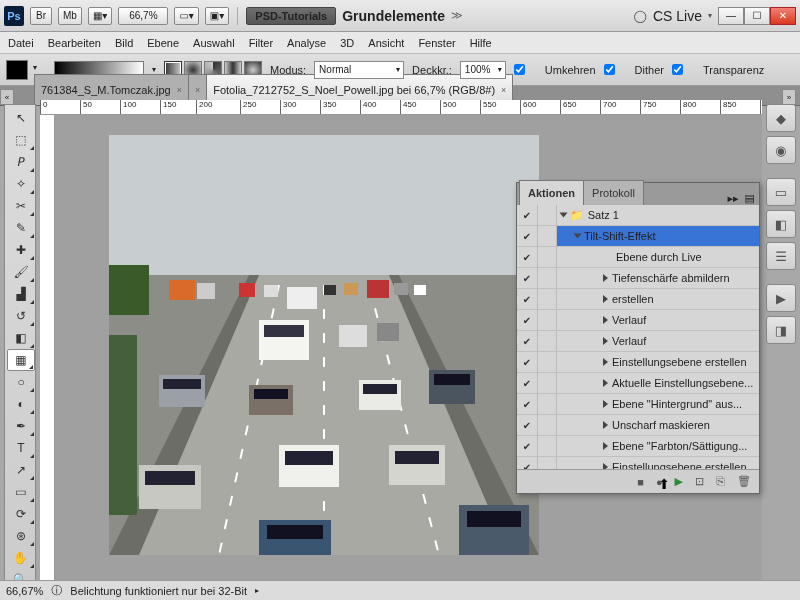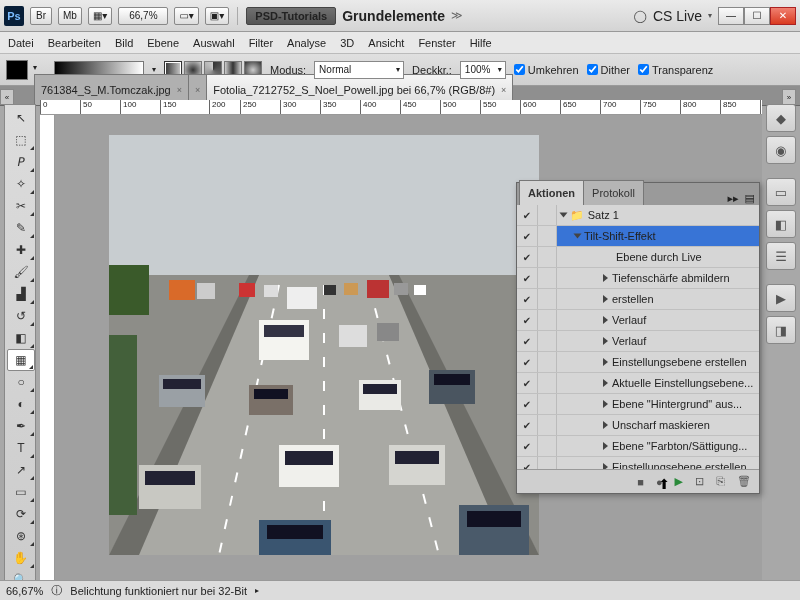--- a/index.html
+++ b/index.html
@@ -18,21 +18,21 @@
 .optbar{height:32px;background:linear-gradient(#e0e0e0,#cfcfcf);border-bottom:1px solid #999;display:flex;align-items:center;padding:0 6px;gap:8px}
 .swatch{width:22px;height:20px;border:1px solid #777;background:#000;position:relative}
 .swatch::after{content:"▾";position:absolute;right:-10px;top:2px;font-size:8px}
 .grad-prev{width:90px;height:18px;border:1px solid #777;background:linear-gradient(90deg,#000,#fff)}
 .grad-types{display:flex;gap:2px}
 .grad-type{width:18px;height:18px;border:1px solid #777;background:linear-gradient(90deg,#333,#ccc)}
 .grad-type.on{border:1px solid #333;box-shadow:inset 0 0 0 1px #fff}
 .lbl{font-size:11px}
 .dd{height:18px;border:1px solid #888;background:#fff;padding:0 14px 0 4px;display:flex;align-items:center;position:relative;font-size:10px}
 .dd::after{content:"▾";position:absolute;right:3px;font-size:8px}
-.chk{display:flex;align-items:center;gap:3px;font-size:11px}
+.chk{display:flex;align-items:center;gap:20px;font-size:11px}
 .chk input{width:11px;height:11px}
 .tabstrip{height:20px;background:#8f8f8f;display:flex;align-items:flex-end;padding-left:46px;gap:0;border-bottom:1px solid #666}
 .doc-tab{height:31px;padding:0 6px;background:#b0b0b0;border:1px solid #777;border-bottom:none;display:flex;align-items:center;gap:6px;font-size:10px;color:#222;margin-right:-1px}
 .doc-tab.active{background:linear-gradient(#f5f5f5,#dedede);font-weight:normal}
 .doc-tab .x{font-size:9px;color:#666}
 .tabstrip .nav-l,.tabstrip .nav-r{width:14px;height:16px;background:#c8c8c8;border:1px solid #888;display:flex;align-items:center;justify-content:center;font-size:8px}
 .tabstrip .nav-l{margin-left:-46px;margin-right:20px}
 .tabstrip .nav-r{margin-left:auto;margin-right:4px}
 .ruler-h{position:absolute;left:40px;right:38px;top:100px;height:15px;background:#fff;border-bottom:1px solid #999;font-size:8px;overflow:hidden}
 .ruler-h .tick{position:absolute;top:0;height:15px;border-left:1px solid #666;padding-left:2px;font-size:8px}
@@ -158,21 +158,21 @@
       <span class="x">×</span>
     </div>
   <div class="nav-r">»</div>
 </div>
 
 <div class="ruler-h" id="rulerH">
     <div class="tick" style="left: 0px;">0</div>
     <div class="tick" style="left: 40px;">50</div>
     <div class="tick" style="left: 80px;">100</div>
     <div class="tick" style="left: 120px;">150</div>
-    <div class="tick" style="left: 169px;">200</div>
+    <div class="tick" style="left: 156px;">200</div>
     <div class="tick" style="left: 200px;">250</div>
     <div class="tick" style="left: 240px;">300</div>
     <div class="tick" style="left: 280px;">350</div>
     <div class="tick" style="left: 320px;">400</div>
     <div class="tick" style="left: 360px;">450</div>
     <div class="tick" style="left: 400px;">500</div>
     <div class="tick" style="left: 440px;">550</div>
     <div class="tick" style="left: 480px;">600</div>
     <div class="tick" style="left: 520px;">650</div>
     <div class="tick" style="left: 560px;">700</div>

